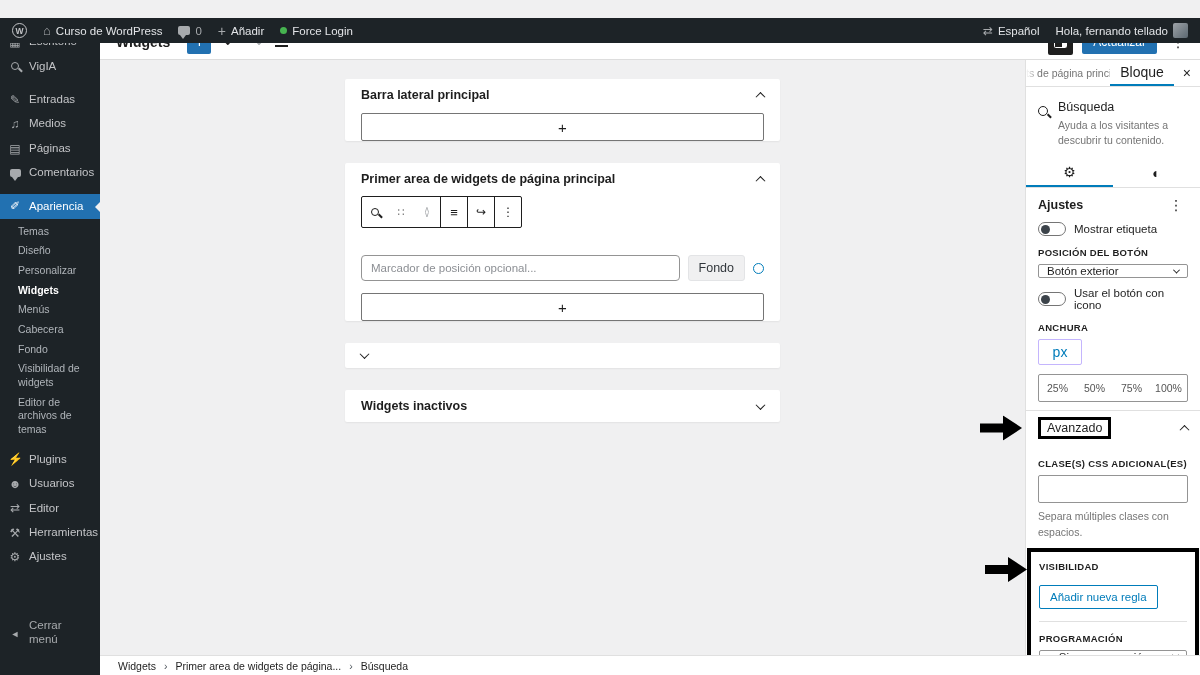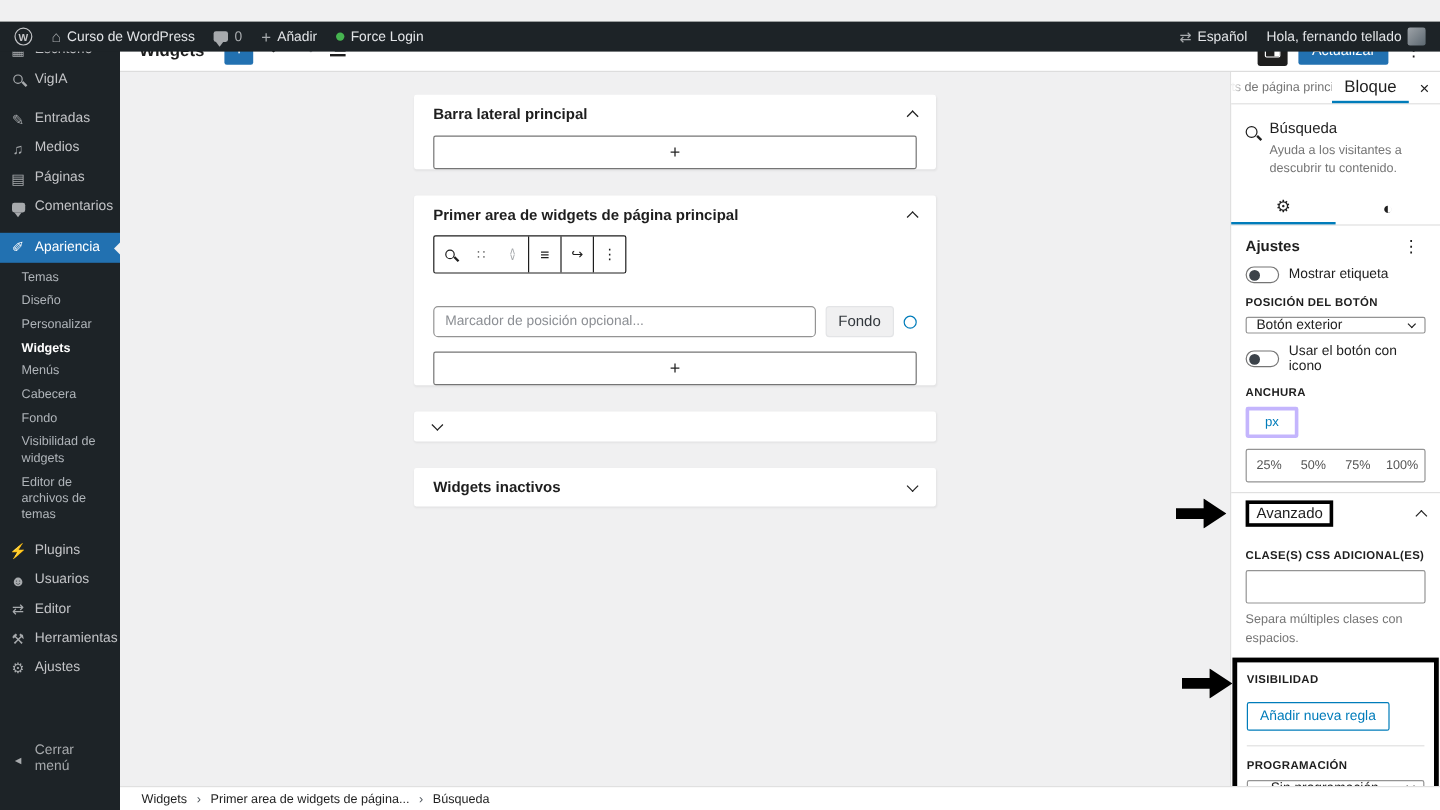--- a/index.html
+++ b/index.html
@@ -120,21 +120,21 @@
 
   .sec { padding:9px 12px 8px; }
   .sec-head { display:flex; align-items:center; justify-content:space-between; }
   .sec-title { font-size:12.5px; font-weight:bold; }
   .toggle-row { display:flex; align-items:center; gap:8px; margin:9px 0 2px; font-size:11.5px; cursor:pointer; }
   .toggle { width:28px; height:14px; flex:0 0 28px; border:1px solid #757575; border-radius:8px; position:relative; background:#fff; }
   .toggle::after { content:""; position:absolute; left:2px; top:1.5px; width:9px; height:9px; border-radius:50%; background:#3c434a; }
   .ctl-label { font-size:9.5px; font-weight:bold; letter-spacing:.3px; color:#1e1e1e; margin:11px 0 6px; }
   .select { height:14px; border:1px solid #949494; border-radius:2px; display:flex; align-items:center; justify-content:space-between; padding:0 8px; font-size:11.5px; cursor:pointer; background:#fff; }
   .chev-sm { display:inline-block; width:5px; height:5px; border-right:1.3px solid #1e1e1e; border-bottom:1.3px solid #1e1e1e; transform:rotate(45deg) translate(-1px,-1px); }
-  .unit-box { width:44px; height:26px; border:3px solid #c4b5fd; border-radius:2px; display:flex; align-items:center; justify-content:center; color:#007cba; font-size:11px; cursor:pointer; margin-top:2px; }
+  .unit-box { width:44px; height:26px; border:1px solid #c4b5fd; border-radius:2px; display:flex; align-items:center; justify-content:center; color:#007cba; font-size:14px; cursor:pointer; margin-top:2px; }
   .segmented { margin-top:9px; height:28px; border:1px solid #949494; border-radius:2px; display:flex; }
   .seg { flex:1; display:flex; align-items:center; justify-content:center; font-size:10.5px; color:#555; cursor:pointer; }
 
   .adv-head { display:flex; align-items:center; justify-content:space-between; padding:6px 12px; border-top:1px solid #e0e0e0; cursor:pointer; position:relative; }
   .adv-title-box { border:3px solid #000; padding:1px 6px; font-size:12.5px; font-weight:500; }
   .css-sec { padding:2px 12px 6px; }
   .css-input { width:100%; height:28px; border:1px solid #949494; border-radius:2px; font-family:inherit; outline:none; }
   .help { font-size:10.5px; color:#757575; margin-top:6px; line-height:1.45; }
 
   .vis-box { margin:2px 1px 0; border:4px solid #000; padding:8px; position:relative; background:#fff; }

